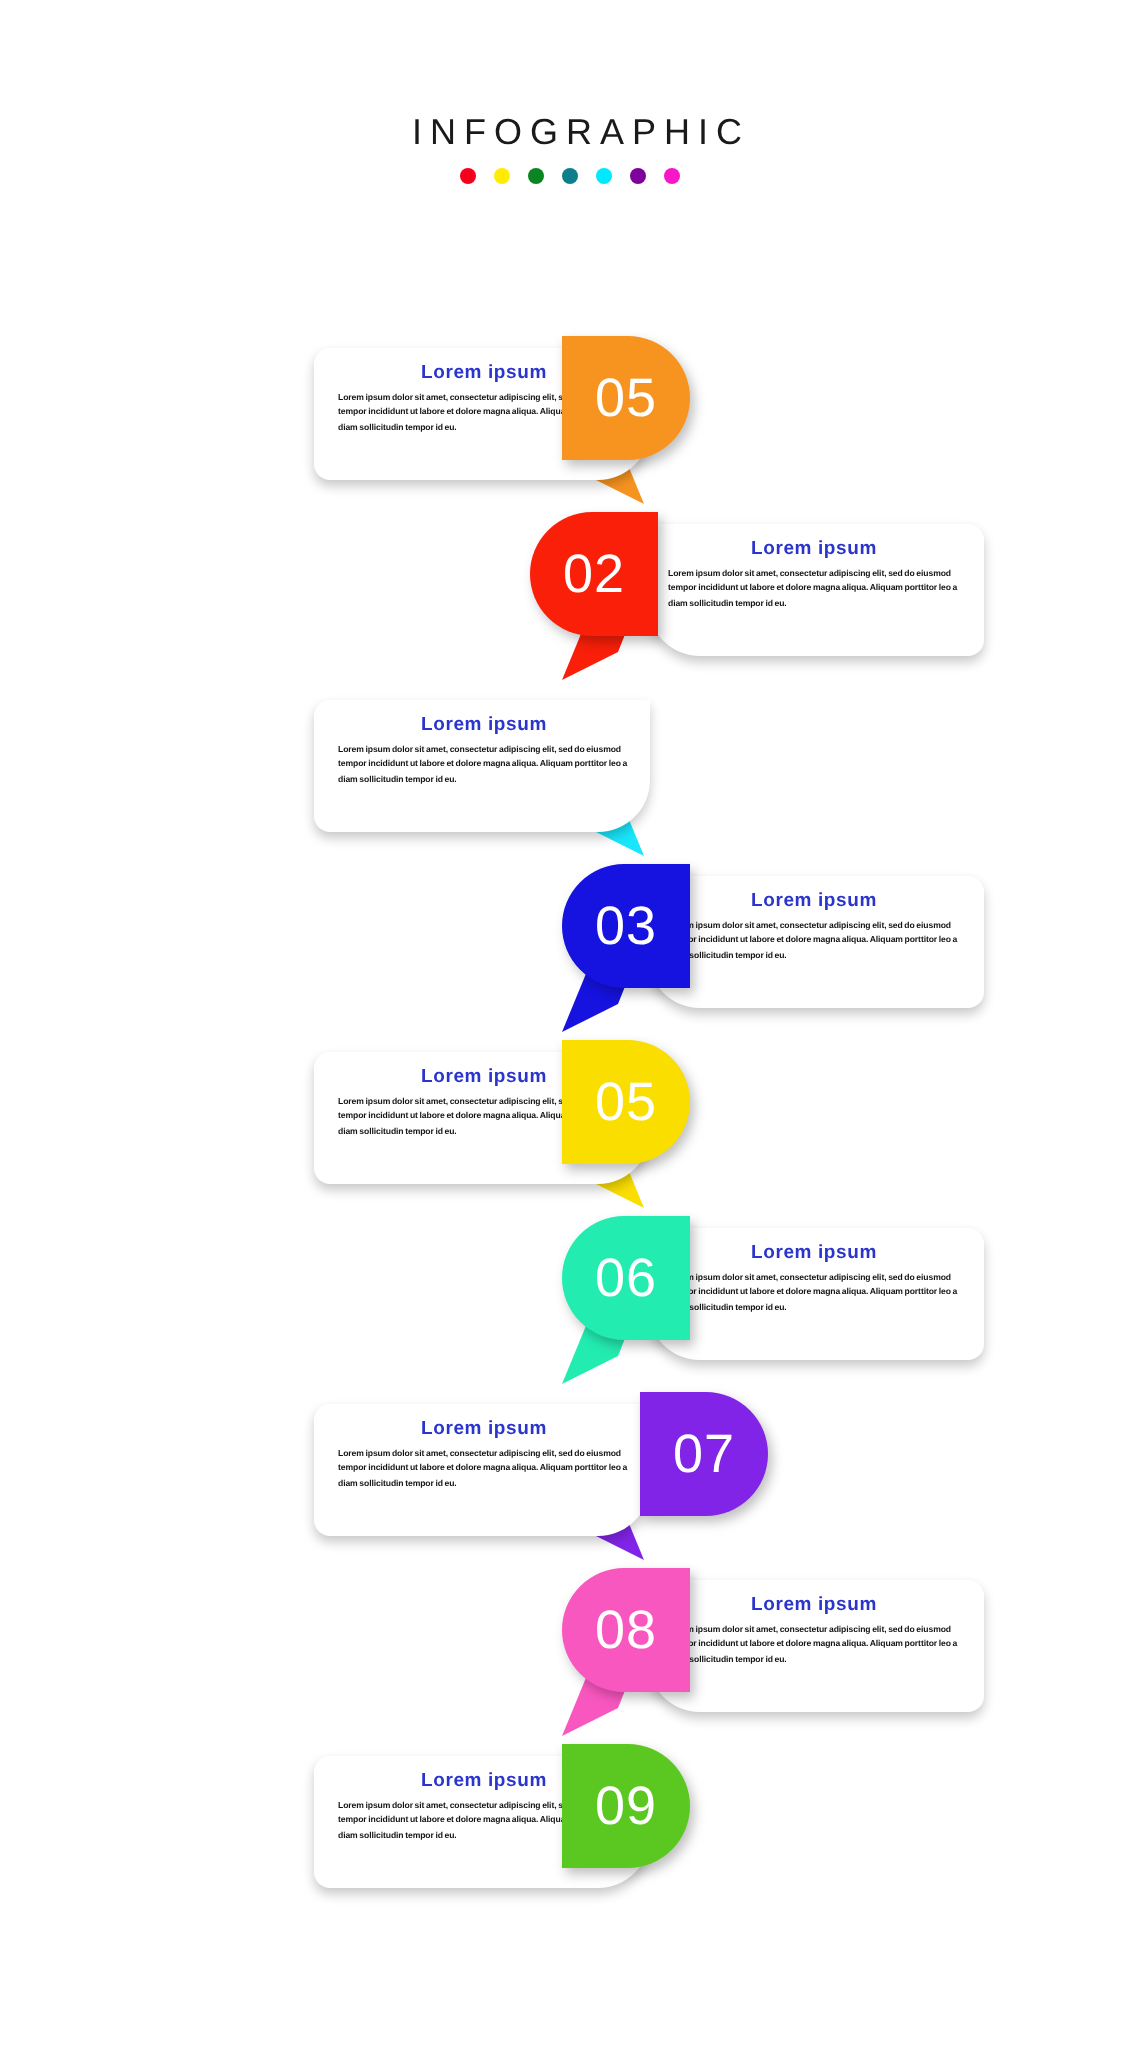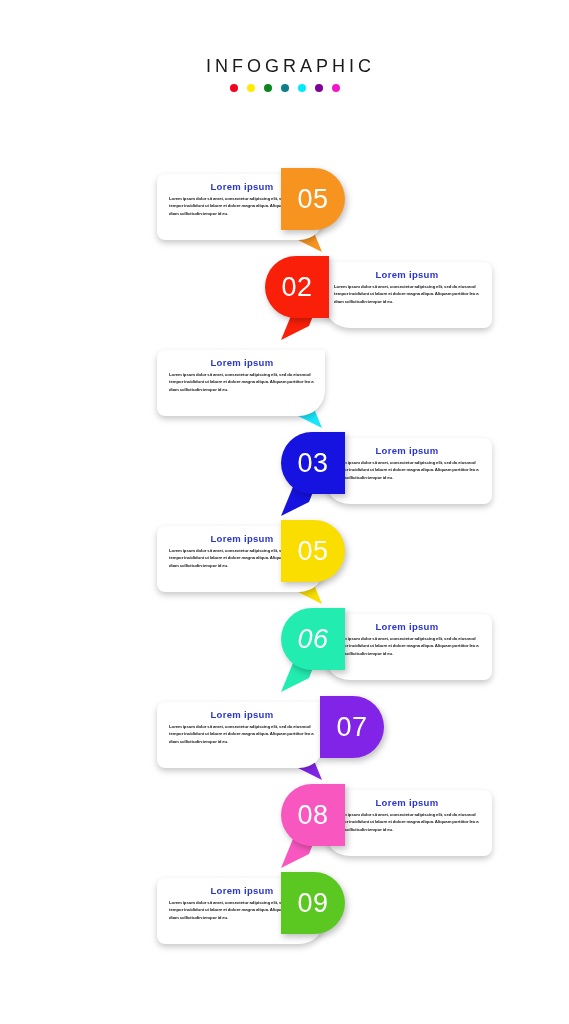--- a/index.html
+++ b/index.html
@@ -241,21 +241,21 @@
       </div>
     </div>
     <div class="row right" style="top: 440px;">
       <div class="tail"><svg width="36" height="34" viewBox="0 0 36 34">
           <polygon points="36,0 14,0 0,34 28,20" fill="#23ecb0"></polygon>
         </svg></div>
       <div class="card">
         <div class="card-title" style="color: rgb(43, 53, 204);">Lorem ipsum</div>
         <div class="card-body">Lorem ipsum dolor sit amet, consectetur adipiscing elit, sed do eiusmod tempor incididunt ut labore et dolore magna aliqua. Aliquam porttitor leo a diam sollicitudin tempor id eu.</div>
       </div>
-      <div class="badge-shadow" style="left: 281px; position: absolute; font-style: italic;">
+      <div class="badge-shadow" style="left: 281px; position: absolute;">
         <div class="badge" style="left: 0px; background: rgb(35, 236, 176); border-radius: 31px 0px 0px 31px;"></div>
         <div class="badge-num">06</div>
       </div>
     </div>
     <div class="row left" style="top: 528px;">
       <div class="tail"><svg width="36" height="34" viewBox="0 0 36 34">
           <polygon points="0,0 22,0 36,34 8,20" fill="#8224e8"></polygon>
         </svg></div>
       <div class="card">
         <div class="card-title" style="color: rgb(43, 53, 204);">Lorem ipsum</div>

